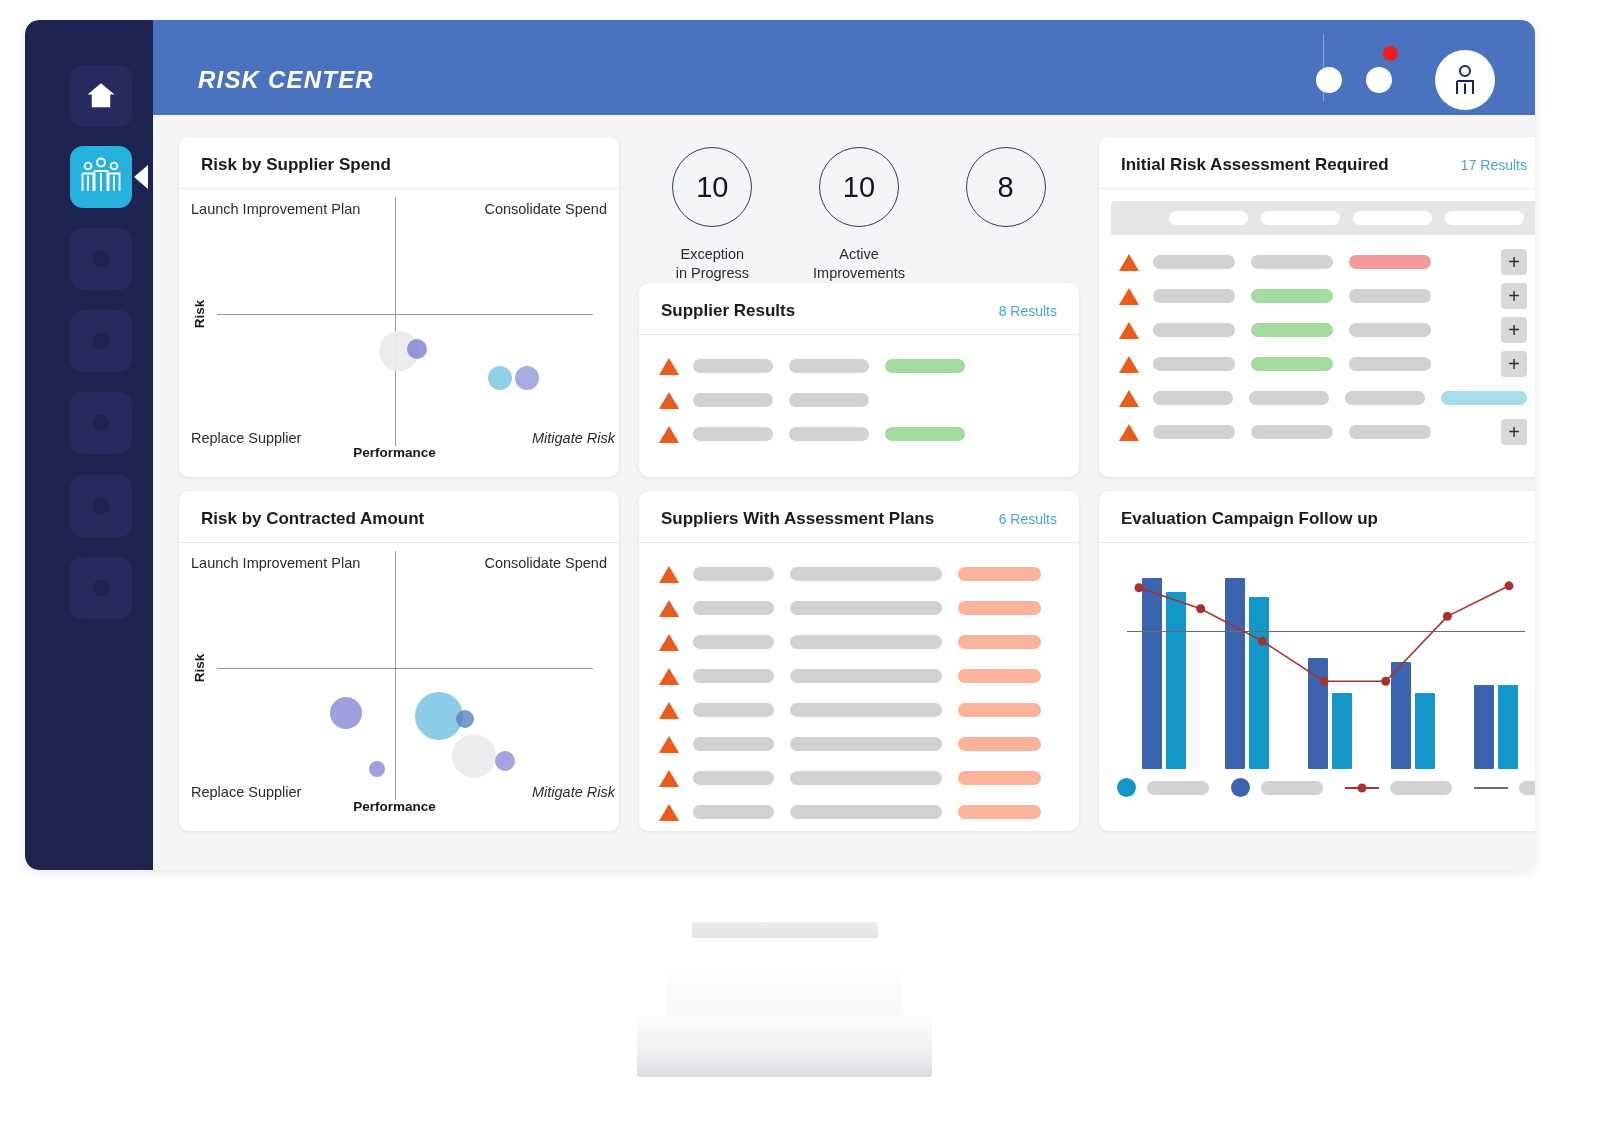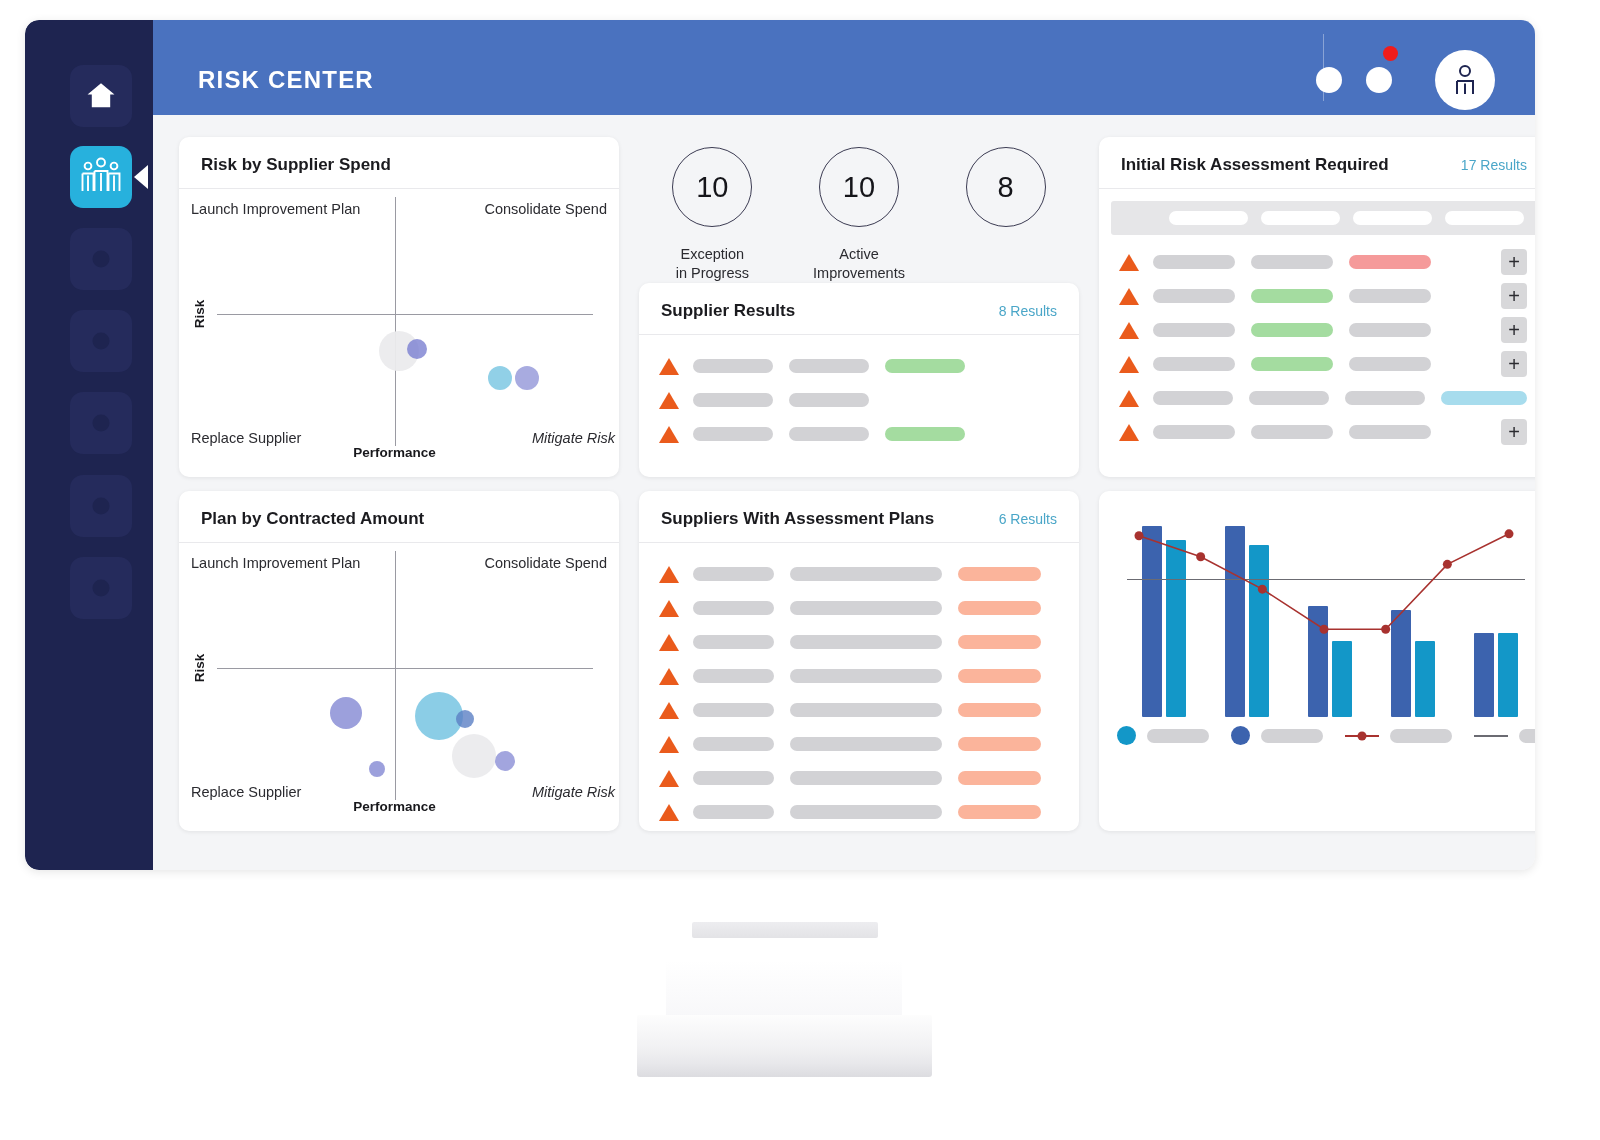--- a/index.html
+++ b/index.html
@@ -66,20 +66,21 @@
     transform:translateY(-50%);
     border-top:12px solid transparent;
     border-bottom:12px solid transparent;
     border-right:14px solid #ffffff;
   }
 
   
   .header {
     position:absolute; left:128px; top:0; right:0; height:119px;
     background:#4a72bf;
+    font-style:italic;
   }
   .header-title {
     position:absolute; left:45px; top:50%; transform:translateY(-50%);
     color:#ffffff; font-size:24px; font-weight:bold; letter-spacing:1.2px;
   }
   .header-div {
     position:absolute; right:211px; top:14px; width:1px; height:67px;
     background: rgba(255,255,255,.35);
   }
   .hdr-circle {
@@ -378,21 +379,21 @@
                   <span class="pill " style="width: 82px;"></span>
                   <span class="pill " style="width: 82px;"></span>
                   <span class="pill " style="width: 82px;"></span>
                   <span class="plus" style="margin-left: auto;">+</span>
                 </div>
               </div>
           </div>
 
           <div class="card">
             <div class="card-head">
-              <span class="card-title">Plan by Contracted Amount</span>
+              <span class="card-title">Risk by Contracted Amount</span>
             </div>
             <div class="quad">
               <span class="quad-corner q-tl">Launch Improvement Plan</span>
               <span class="quad-corner q-tr">Consolidate Spend</span>
               <span class="quad-corner q-bl">Replace Supplier</span>
               <span class="quad-corner q-br">Mitigate Risk</span>
               <div class="axis-v"></div>
               <div class="axis-h"></div>
               <span class="lab-risk">Risk</span>
               <span class="lab-perf">Performance</span>
@@ -458,20 +459,23 @@
                 <div class="row">
                   <span class="tri"></span>
                   <span class="pill " style="width: 86px;"></span>
                   <span class="pill " style="width: 160px;"></span>
                   <span class="pill salmon" style="width: 88px;"></span>
                 </div>
               </div>
           </div>
 
           <div class="card">
+            <div class="card-head">
+              <span class="card-title">Evaluation Campaign Follow up</span>
+            </div>
             <div class="combo">
               <div class="plot" id="combo-plot">
                   <div class="bar dk" style="left: 25.4px; width: 20px; height: 190.8px;"></div>
                   <div class="bar cy" style="left: 49.4px; width: 20px; height: 177.444px;"></div>
                   <div class="bar dk" style="left: 108.2px; width: 20px; height: 190.8px;"></div>
                   <div class="bar cy" style="left: 132.2px; width: 20px; height: 171.72px;"></div>
                   <div class="bar dk" style="left: 191px; width: 20px; height: 110.664px;"></div>
                   <div class="bar cy" style="left: 215px; width: 20px; height: 76.32px;"></div>
                   <div class="bar dk" style="left: 273.8px; width: 20px; height: 106.848px;"></div>
                   <div class="bar cy" style="left: 297.8px; width: 20px; height: 76.32px;"></div>

